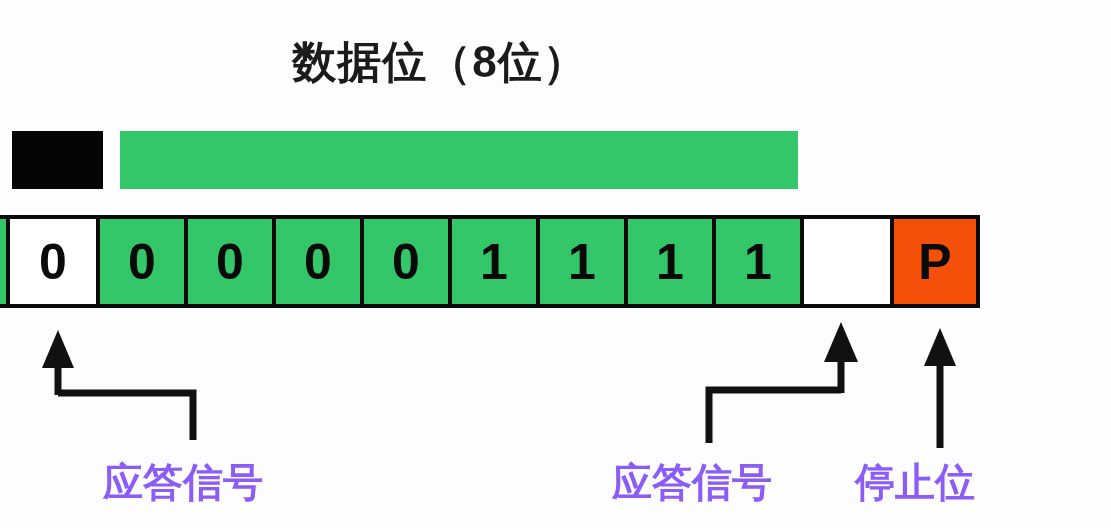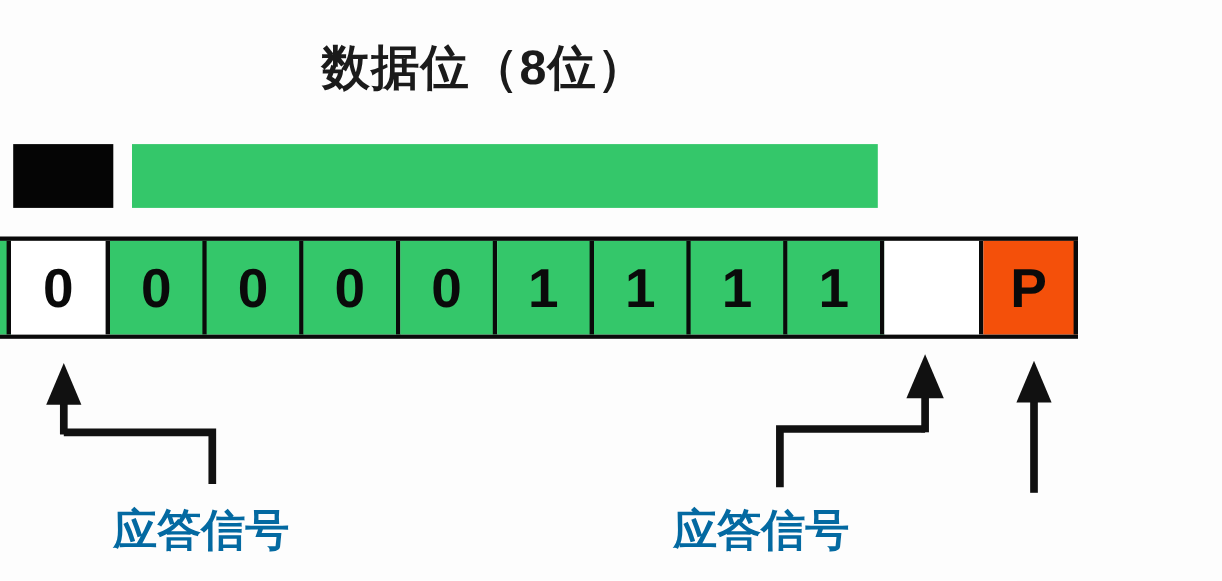--- a/index.html
+++ b/index.html
@@ -90,21 +90,21 @@
     width: 1111px;
     height: 528px;
     pointer-events: none;
   }
 
   
   .caption {
     position: absolute;
     font-size: 40px;
     font-weight: 700;
-    color: #0369a1;
+    color: #8b5cf6;
     white-space: nowrap;
     line-height: 1;
   }
   .cap-ack1  { left: 103px; top: 462px; }
   .cap-ack2  { left: 612px; top: 462px; }
   .cap-stop  { left: 855px; top: 462px; }
 
   
   .watermark {
     position: absolute;
@@ -157,14 +157,15 @@
     </g>
 
     <g>
       <path d="M940 448 L940 358" stroke="#111111" stroke-width="7" fill="none"></path>
       <path d="M940 328 L924 366 L956 366 Z" fill="#111111"></path>
     </g>
   </svg>
 
   <div class="caption cap-ack1">应答信号</div>
   <div class="caption cap-ack2">应答信号</div>
+  <div class="caption cap-stop">停止位</div>
 
 </div>
 
 </body></html>

